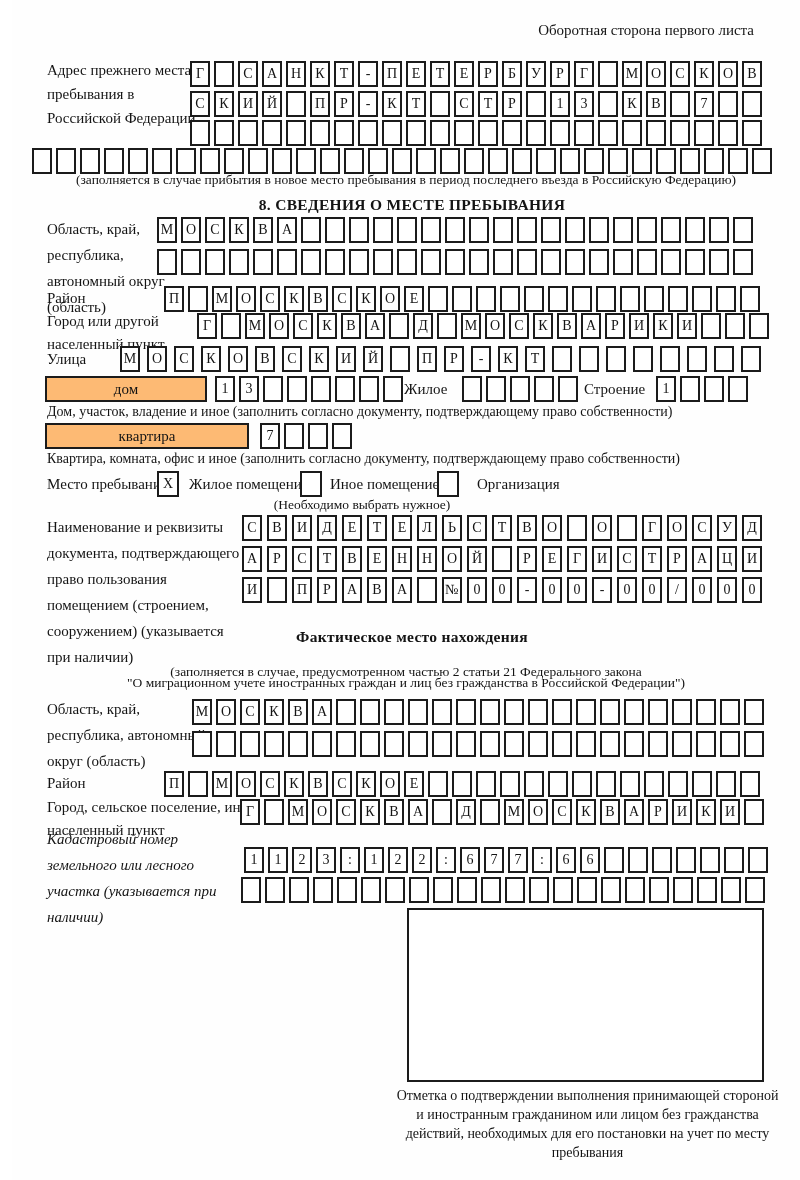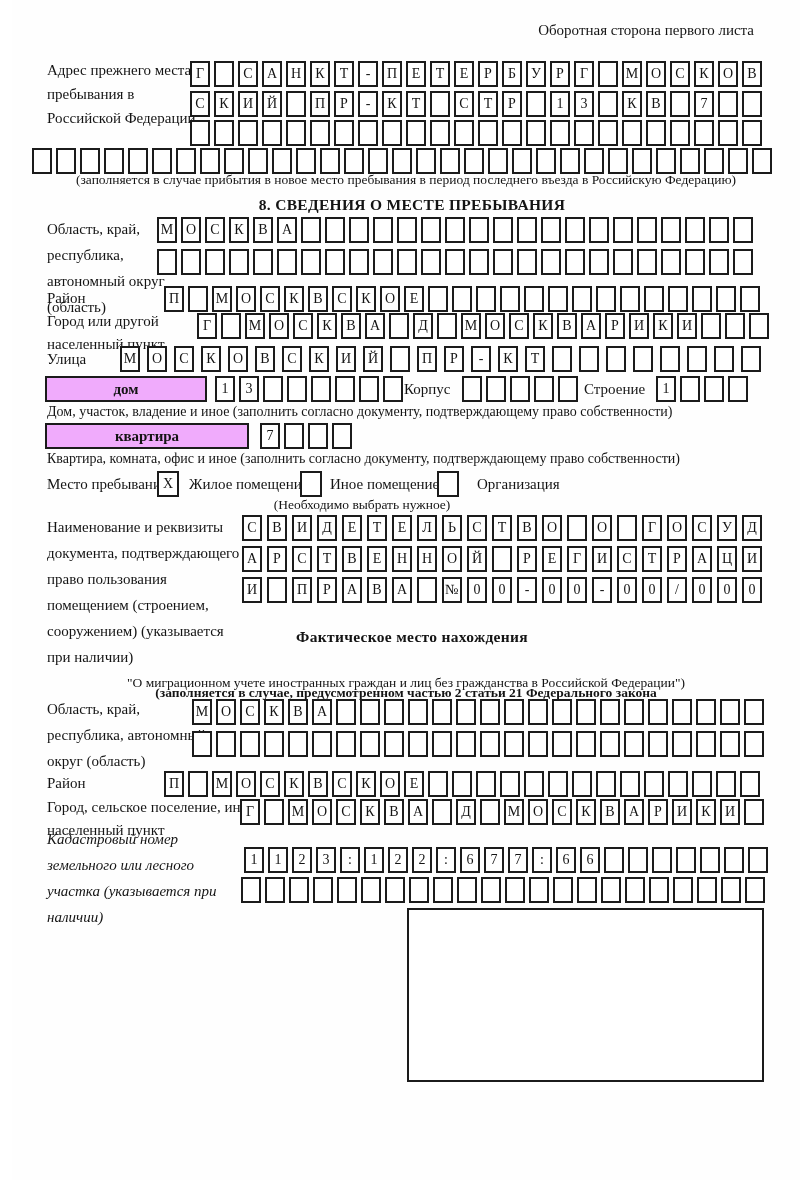--- a/index.html
+++ b/index.html
@@ -23,22 +23,22 @@
   .cellrow{display:flex;gap:4px;}
   .cellrow.g5{gap:5px;}
   .cellrow.g7{gap:7px;}
   .cell{
     width:16px;height:22px;
     border:2px solid #1b1b1b;
     display:flex;align-items:center;justify-content:center;
     font-size:14px;background:#fff;flex:0 0 auto;
   }
   .bigfield{
-    border:2px solid #1b1b1b;height:22px;background:#f0abfc;
-    display:flex;align-items:center;justify-content:center;font-size:15px;font-weight:bold;
+    border:2px solid #1b1b1b;height:22px;background:#fdba74;
+    display:flex;align-items:center;justify-content:center;font-size:15px;
   }
   .checkbox{
     width:18px;height:22px;border:2px solid #1b1b1b;background:#fff;
     display:flex;align-items:center;justify-content:center;font-size:14px;
   }
   .smallnote{font-size:13.5px;}
   .markbox{border:2px solid #1b1b1b;background:#fff;}
   .caption{font-size:14px;line-height:19px;text-align:center;}
 </style>
 </head>
@@ -309,21 +309,21 @@
   <div class="abs cellrow" style="left:203px;top:376px;">
       <span class="cell">1</span>
       <span class="cell">3</span>
       <span class="cell"></span>
       <span class="cell"></span>
       <span class="cell"></span>
       <span class="cell"></span>
       <span class="cell"></span>
       <span class="cell"></span>
     </div>
-  <div class="abs lbl" style="left:392px;top:377px;">Корпус</div>
+  <div class="abs lbl" style="left:392px;top:377px;">Жилое</div>
   <div class="abs cellrow" style="left:450px;top:376px;">
       <span class="cell"></span>
       <span class="cell"></span>
       <span class="cell"></span>
       <span class="cell"></span>
       <span class="cell"></span>
     </div>
   <div class="abs lbl" style="left:572px;top:377px;">Строение</div>
   <div class="abs cellrow" style="left:644px;top:376px;">
       <span class="cell">1</span>
@@ -416,21 +416,21 @@
       <span class="cell">-</span>
       <span class="cell">0</span>
       <span class="cell">0</span>
       <span class="cell">/</span>
       <span class="cell">0</span>
       <span class="cell">0</span>
       <span class="cell">0</span>
     </div>
 
   <div class="abs title" style="left:0;top:628px;">Фактическое место нахождения</div>
-  <div class="abs note" style="left:0;top:685px;font-weight:bold;">(заполняется в случае, предусмотренном частью 2 статьи 21 Федерального закона</div>
+  <div class="abs note" style="left:0;top:664px;">(заполняется в случае, предусмотренном частью 2 статьи 21 Федерального закона</div>
   <div class="abs note" style="left:0;top:675px;">"О миграционном учете иностранных граждан и лиц без гражданства в Российской Федерации")</div>
 
   <div class="abs lbl26" style="left:35px;top:696px;width:168px;">Область, край, республика, автономный округ (область)</div>
   <div class="abs cellrow" style="left:180px;top:699px;">
       <span class="cell">М</span>
       <span class="cell">О</span>
       <span class="cell">С</span>
       <span class="cell">К</span>
       <span class="cell">В</span>
       <span class="cell">А</span>
@@ -579,14 +579,15 @@
       <span class="cell"></span>
       <span class="cell"></span>
       <span class="cell"></span>
       <span class="cell"></span>
       <span class="cell"></span>
       <span class="cell"></span>
       <span class="cell"></span>
     </div>
 
   <div class="abs markbox" style="left:395px;top:908px;width:353px;height:170px;"></div>
+  <div class="abs caption" style="left:383px;top:1086px;width:385px;">Отметка о подтверждении выполнения принимающей стороной и иностранным гражданином или лицом без гражданства действий, необходимых для его постановки на учет по месту пребывания</div>
 
 </div>
 
 </body></html>

